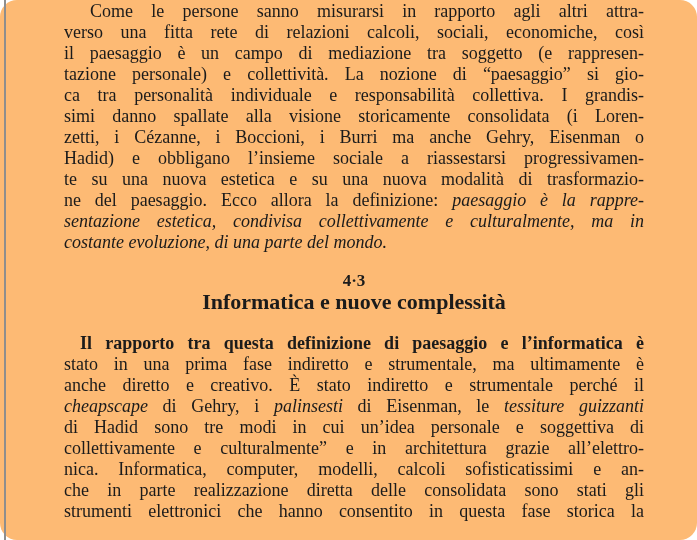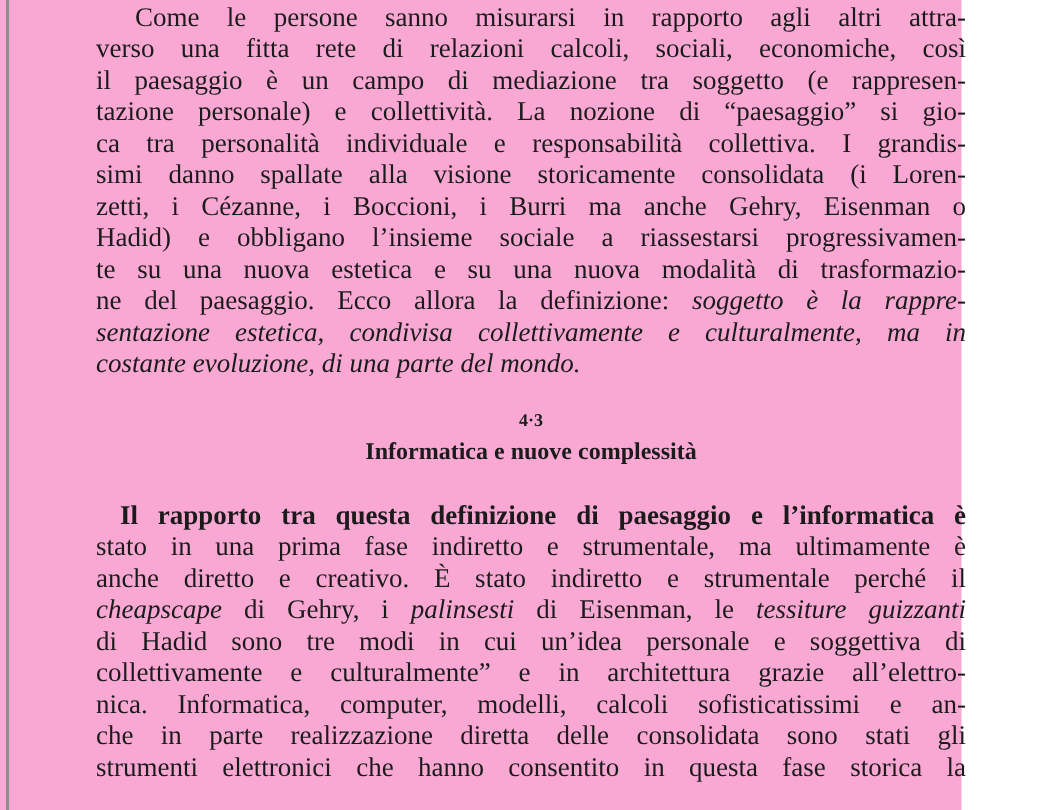--- a/index.html
+++ b/index.html
@@ -4,22 +4,23 @@
 <style>
   * { margin: 0; padding: 0; box-sizing: border-box; }
   html, body {
     width: 697px; height: 540px;
     background: #ffffff;
     overflow: hidden;
     font-family: "Liberation Serif", serif;
   }
   .page {
     position: relative;
-    width: 641px; height: 540px;
-    background: #f9a8d4;
+    width: 697px; height: 540px;
+    background: #fdba74;
+    border-radius: 17px;
   }
   .page-edge {
     position: absolute;
     left: 4px; top: 0;
     width: 2px; height: 100%;
     background: #8e8e8e;
   }
   .text-block {
     position: absolute;
     left: 64px; top: 1px;
@@ -36,43 +37,43 @@
   .para-1 .line:first-child { text-indent: 26px; }
   .para-2 .line:first-child { text-indent: 16px; font-weight: bold; }
   
   .para-1 .line:last-child { text-align-last: left; }
   .heading {
     margin-top: 17px;
     text-align: center;
     font-weight: bold;
     color: #1b1b1b;
   }
-  .heading-number { font-size: 12px; line-height: 21px; }
-  .heading-title  { font-size: 16px; line-height: 21px; }
+  .heading-number { font-size: 17px; line-height: 21px; }
+  .heading-title  { font-size: 22px; line-height: 21px; }
   .para-2 { margin-top: 21px; }
 </style>
 </head>
 <body>
 
 <div class="page">
   <div class="page-edge"></div>
 
   <div class="text-block">
 
     <div class="para para-1">
         <div class="line"><span>Come le persone sanno misurarsi in rapporto agli altri attra-</span></div>
         <div class="line"><span>verso una fitta rete di relazioni calcoli, sociali, economiche, così</span></div>
         <div class="line"><span>il paesaggio è un campo di mediazione tra soggetto (e rappresen-</span></div>
         <div class="line"><span>tazione personale) e collettività. La nozione di “paesaggio” si gio-</span></div>
         <div class="line"><span>ca tra personalità individuale e responsabilità collettiva. I grandis-</span></div>
         <div class="line"><span>simi danno spallate alla visione storicamente consolidata (i Loren-</span></div>
         <div class="line"><span>zetti, i Cézanne, i Boccioni, i Burri ma anche Gehry, Eisenman o</span></div>
         <div class="line"><span>Hadid) e obbligano l’insieme sociale a riassestarsi progressivamen-</span></div>
         <div class="line"><span>te su una nuova estetica e su una nuova modalità di trasformazio-</span></div>
-        <div class="line"><span>ne del paesaggio. Ecco allora la definizione: </span><em>soggetto è la rappre-</em></div>
+        <div class="line"><span>ne del paesaggio. Ecco allora la definizione: </span><em>paesaggio è la rappre-</em></div>
         <div class="line"><em>sentazione estetica, condivisa collettivamente e culturalmente, ma in</em></div>
         <div class="line"><em>costante evoluzione, di una parte del mondo.</em></div>
       </div>
 
     <div class="heading">
       <div class="heading-number">4·3</div>
       <div class="heading-title">Informatica e nuove complessità</div>
     </div>
 
     <div class="para para-2">

